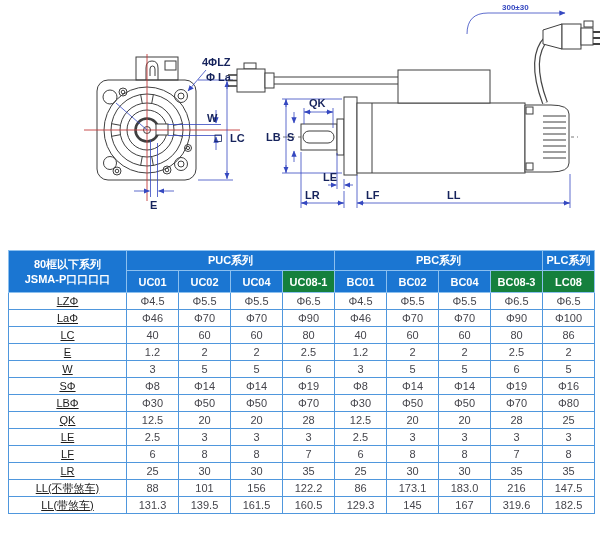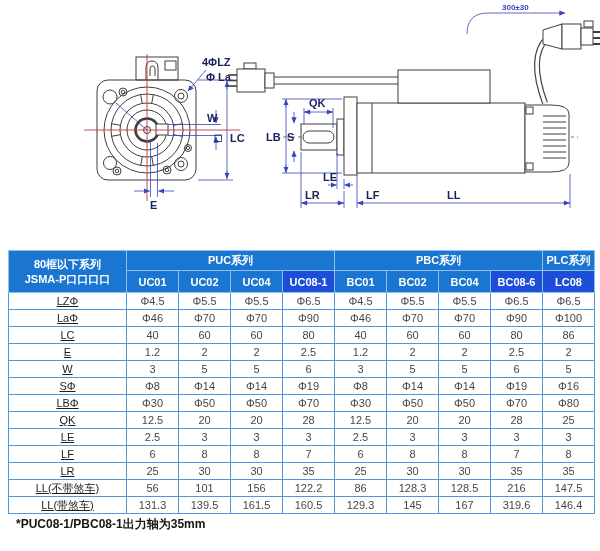--- a/index.html
+++ b/index.html
@@ -14,21 +14,21 @@
     position:absolute;left:8px;top:250px;width:587px;
     border-collapse:collapse;table-layout:fixed;font-size:11px;
   }
   table.spec th,table.spec td{
     border:1px solid #4f97dd;padding:0;text-align:center;vertical-align:middle;
     overflow:hidden;white-space:nowrap;
   }
   table.spec thead th{
     background:#1b76d2;color:#ffffff;font-weight:bold;border:1px solid #8cc0ef;
   }
-  table.spec thead th.hl{background:#1d4ed8;}
+  table.spec thead th.hl{background:#15803d;}
   table.spec th.corner{width:118px;line-height:1.3;font-size:11px;}
   tr.series-row th{height:19px;text-align:center;}
   tr.model-row th{height:21px;}
   table.spec tbody td{height:16px;color:#45454c;background:#ffffff;}
   table.spec tbody td.rl{color:#1d1d1d;text-decoration:underline;}
   .notes{
     position:absolute;left:16px;top:517px;font-size:12px;font-weight:bold;
     color:#161616;line-height:15px;
   }
 </style>
@@ -240,21 +240,21 @@
       <th>PLC系列</th>
     </tr>
     <tr class="model-row">
       <th>UC01</th>
       <th>UC02</th>
       <th>UC04</th>
       <th class="hl">UC08-1</th>
       <th>BC01</th>
       <th>BC02</th>
       <th>BC04</th>
-      <th class="hl">BC08-6</th>
+      <th class="hl">BC08-3</th>
       <th class="hl">LC08</th>
     </tr>
   </thead>
   <tbody>
     <tr>
         <td class="rl">LZΦ</td>
         <td>Φ4.5</td>
         <td>Φ5.5</td>
         <td>Φ5.5</td>
         <td>Φ6.5</td>
@@ -379,40 +379,39 @@
         <td>30</td>
         <td>35</td>
         <td>25</td>
         <td>30</td>
         <td>30</td>
         <td>35</td>
         <td>35</td>
       </tr>
     <tr>
         <td class="rl">LL(不带煞车)</td>
-        <td>56</td>
+        <td>88</td>
         <td>101</td>
         <td>156</td>
         <td>122.2</td>
         <td>86</td>
-        <td>128.3</td>
-        <td>128.5</td>
+        <td>173.1</td>
+        <td>183.0</td>
         <td>216</td>
         <td>147.5</td>
       </tr>
     <tr>
         <td class="rl">LL(带煞车)</td>
         <td>131.3</td>
         <td>139.5</td>
         <td>161.5</td>
         <td>160.5</td>
         <td>129.3</td>
         <td>145</td>
         <td>167</td>
         <td>319.6</td>
-        <td>146.4</td>
+        <td>182.5</td>
       </tr>
   </tbody>
 </table>
 
 <div class="notes">
-  <div>*PUC08-1/PBC08-1出力轴为35mm</div>
 </div>
 
 </body></html>

